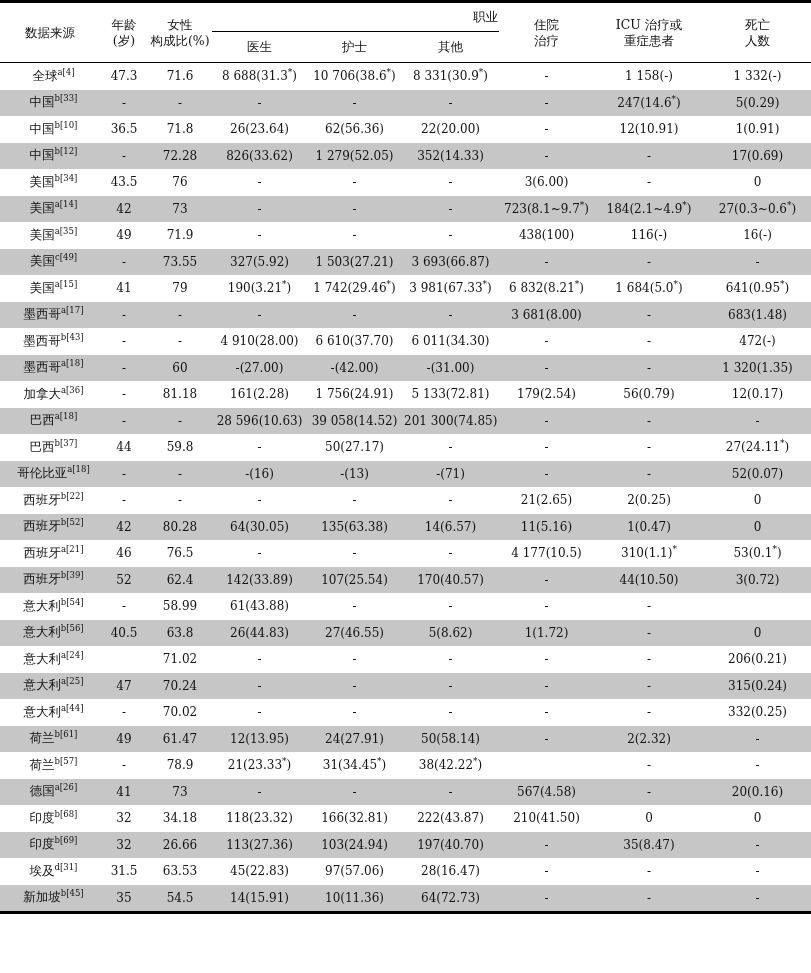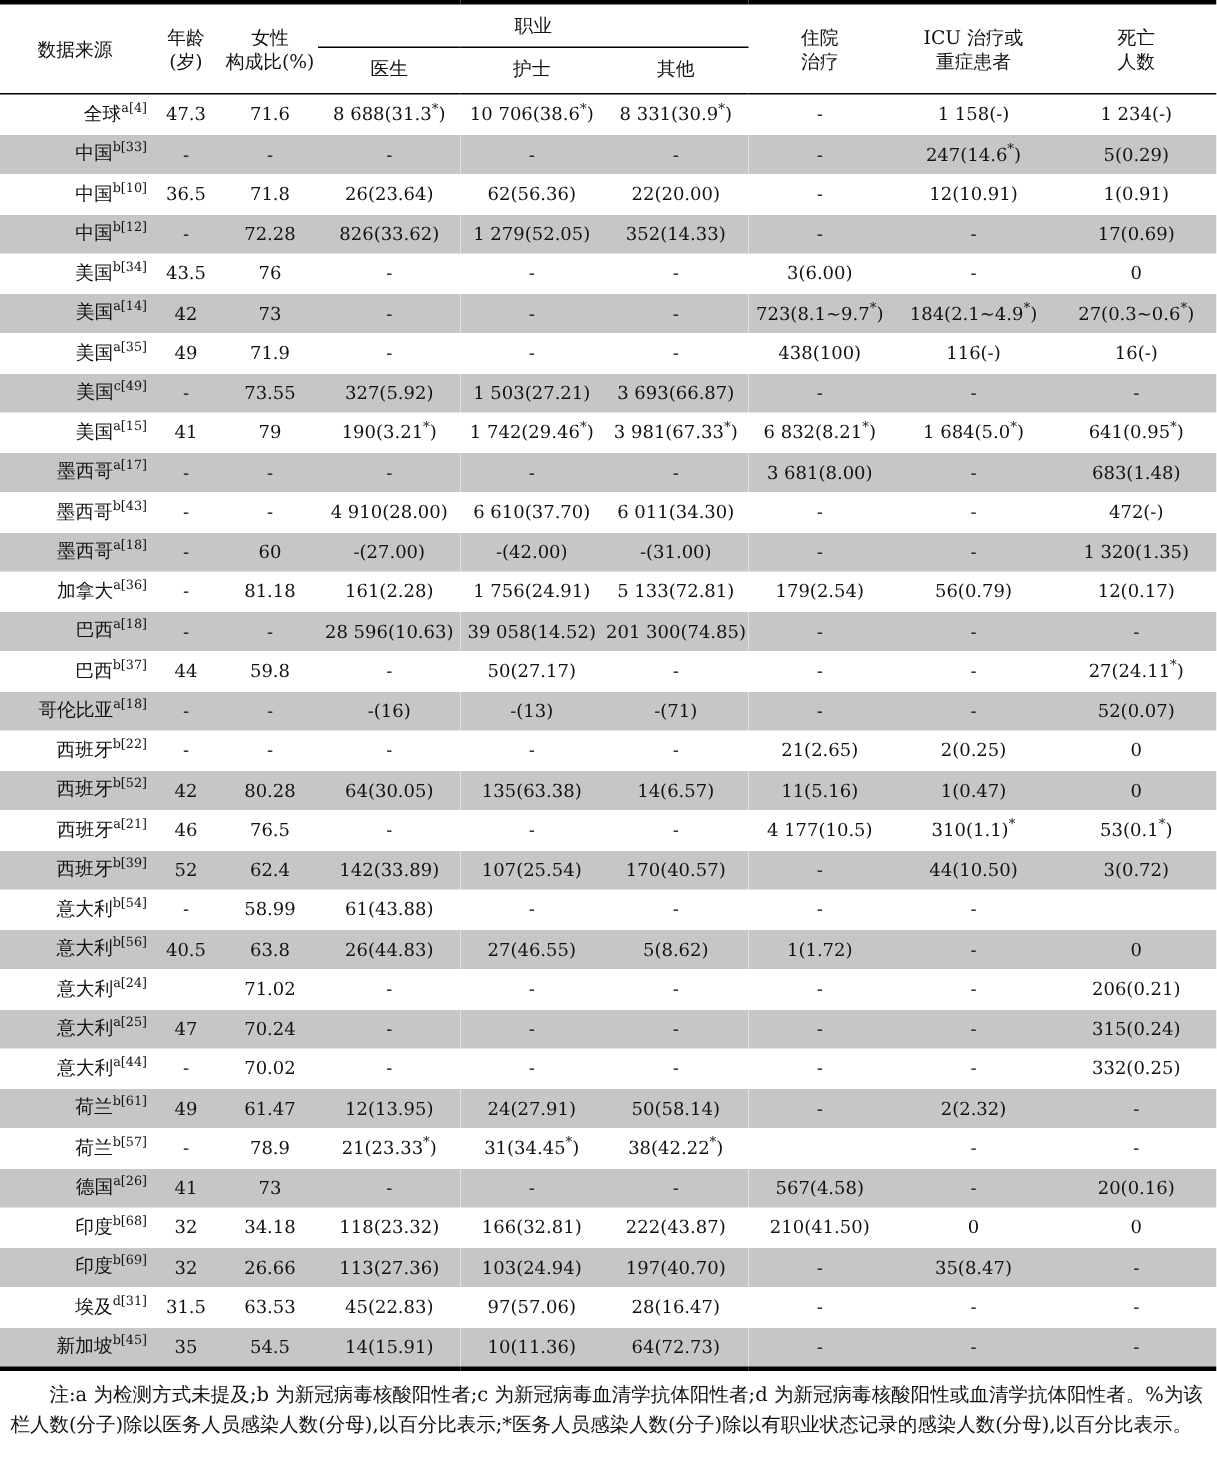--- a/index.html
+++ b/index.html
@@ -13,28 +13,28 @@
   table.paper-table{
     width:811px;border-collapse:collapse;table-layout:fixed;
     border-top:3px solid var(--line,#000);
     border-bottom:3px solid var(--line,#000);
   }
   thead{border-bottom:1.5px solid var(--line,#000);}
   thead th{
     font-weight:normal;font-size:12.5px;line-height:1.25;
     text-align:center;vertical-align:middle;padding:2px 1px;
   }
-  th.occ-span{border-bottom:1.2px solid var(--line,#000);height:24px;}
-  thead tr.sub th{height:26px;font-family:Liberation Serif, serif;}
+  th.occ-span{border-bottom:1.2px solid var(--line,#000);height:24px;text-align:right;}
+  thead tr.sub th{height:26px;}
   th .l{display:block;}
   tbody td{
     height:26.5px;font-size:12px;text-align:center;vertical-align:middle;
     padding:0 2px;white-space:nowrap;overflow:hidden;
   }
-  tbody td.src{text-align:right;padding-left:9px;font-size:12.5px;}
+  tbody td.src{text-align:center;padding-left:9px;font-size:12.5px;}
   tbody tr.alt{background:var(--stripe,#c6c6c6);}
   sup.ref{font-size:8.5px;line-height:0;}
   sup.star{font-size:9px;line-height:0;}
   .note{
     font-size:13px;line-height:1.55;margin:7px 9px 0 7px;
     text-indent:2em;text-align:justify;
   }
 </style>
 </head>
 <body>
@@ -88,21 +88,21 @@
     <tbody id="table-body">
         <tr>
           <td class="src">全球<sup class="ref">a[4]</sup></td>
           <td>47.3</td>
           <td>71.6</td>
           <td>8 688(31.3<sup class="star">*</sup>)</td>
           <td>10 706(38.6<sup class="star">*</sup>)</td>
           <td>8 331(30.9<sup class="star">*</sup>)</td>
           <td>-</td>
           <td>1 158(-)</td>
-          <td>1 234(-)</td>
+          <td>1 332(-)</td>
         </tr>
         <tr class="alt">
           <td class="src">中国<sup class="ref">b[33]</sup></td>
           <td>-</td>
           <td>-</td>
           <td>-</td>
           <td>-</td>
           <td>-</td>
           <td>-</td>
           <td>247(14.6<sup class="star">*</sup>)</td>
@@ -433,14 +433,13 @@
           <td>54.5</td>
           <td>14(15.91)</td>
           <td>10(11.36)</td>
           <td>64(72.73)</td>
           <td>-</td>
           <td>-</td>
           <td>-</td>
         </tr>
       </tbody>
   </table>
-  <p class="note">注:a 为检测方式未提及;b 为新冠病毒核酸阳性者;c 为新冠病毒血清学抗体阳性者;d 为新冠病毒核酸阳性或血清学抗体阳性者。%为该栏人数(分子)除以医务人员感染人数(分母),以百分比表示;*医务人员感染人数(分子)除以有职业状态记录的感染人数(分母),以百分比表示。</p>
 </div>
 
 </body></html>

